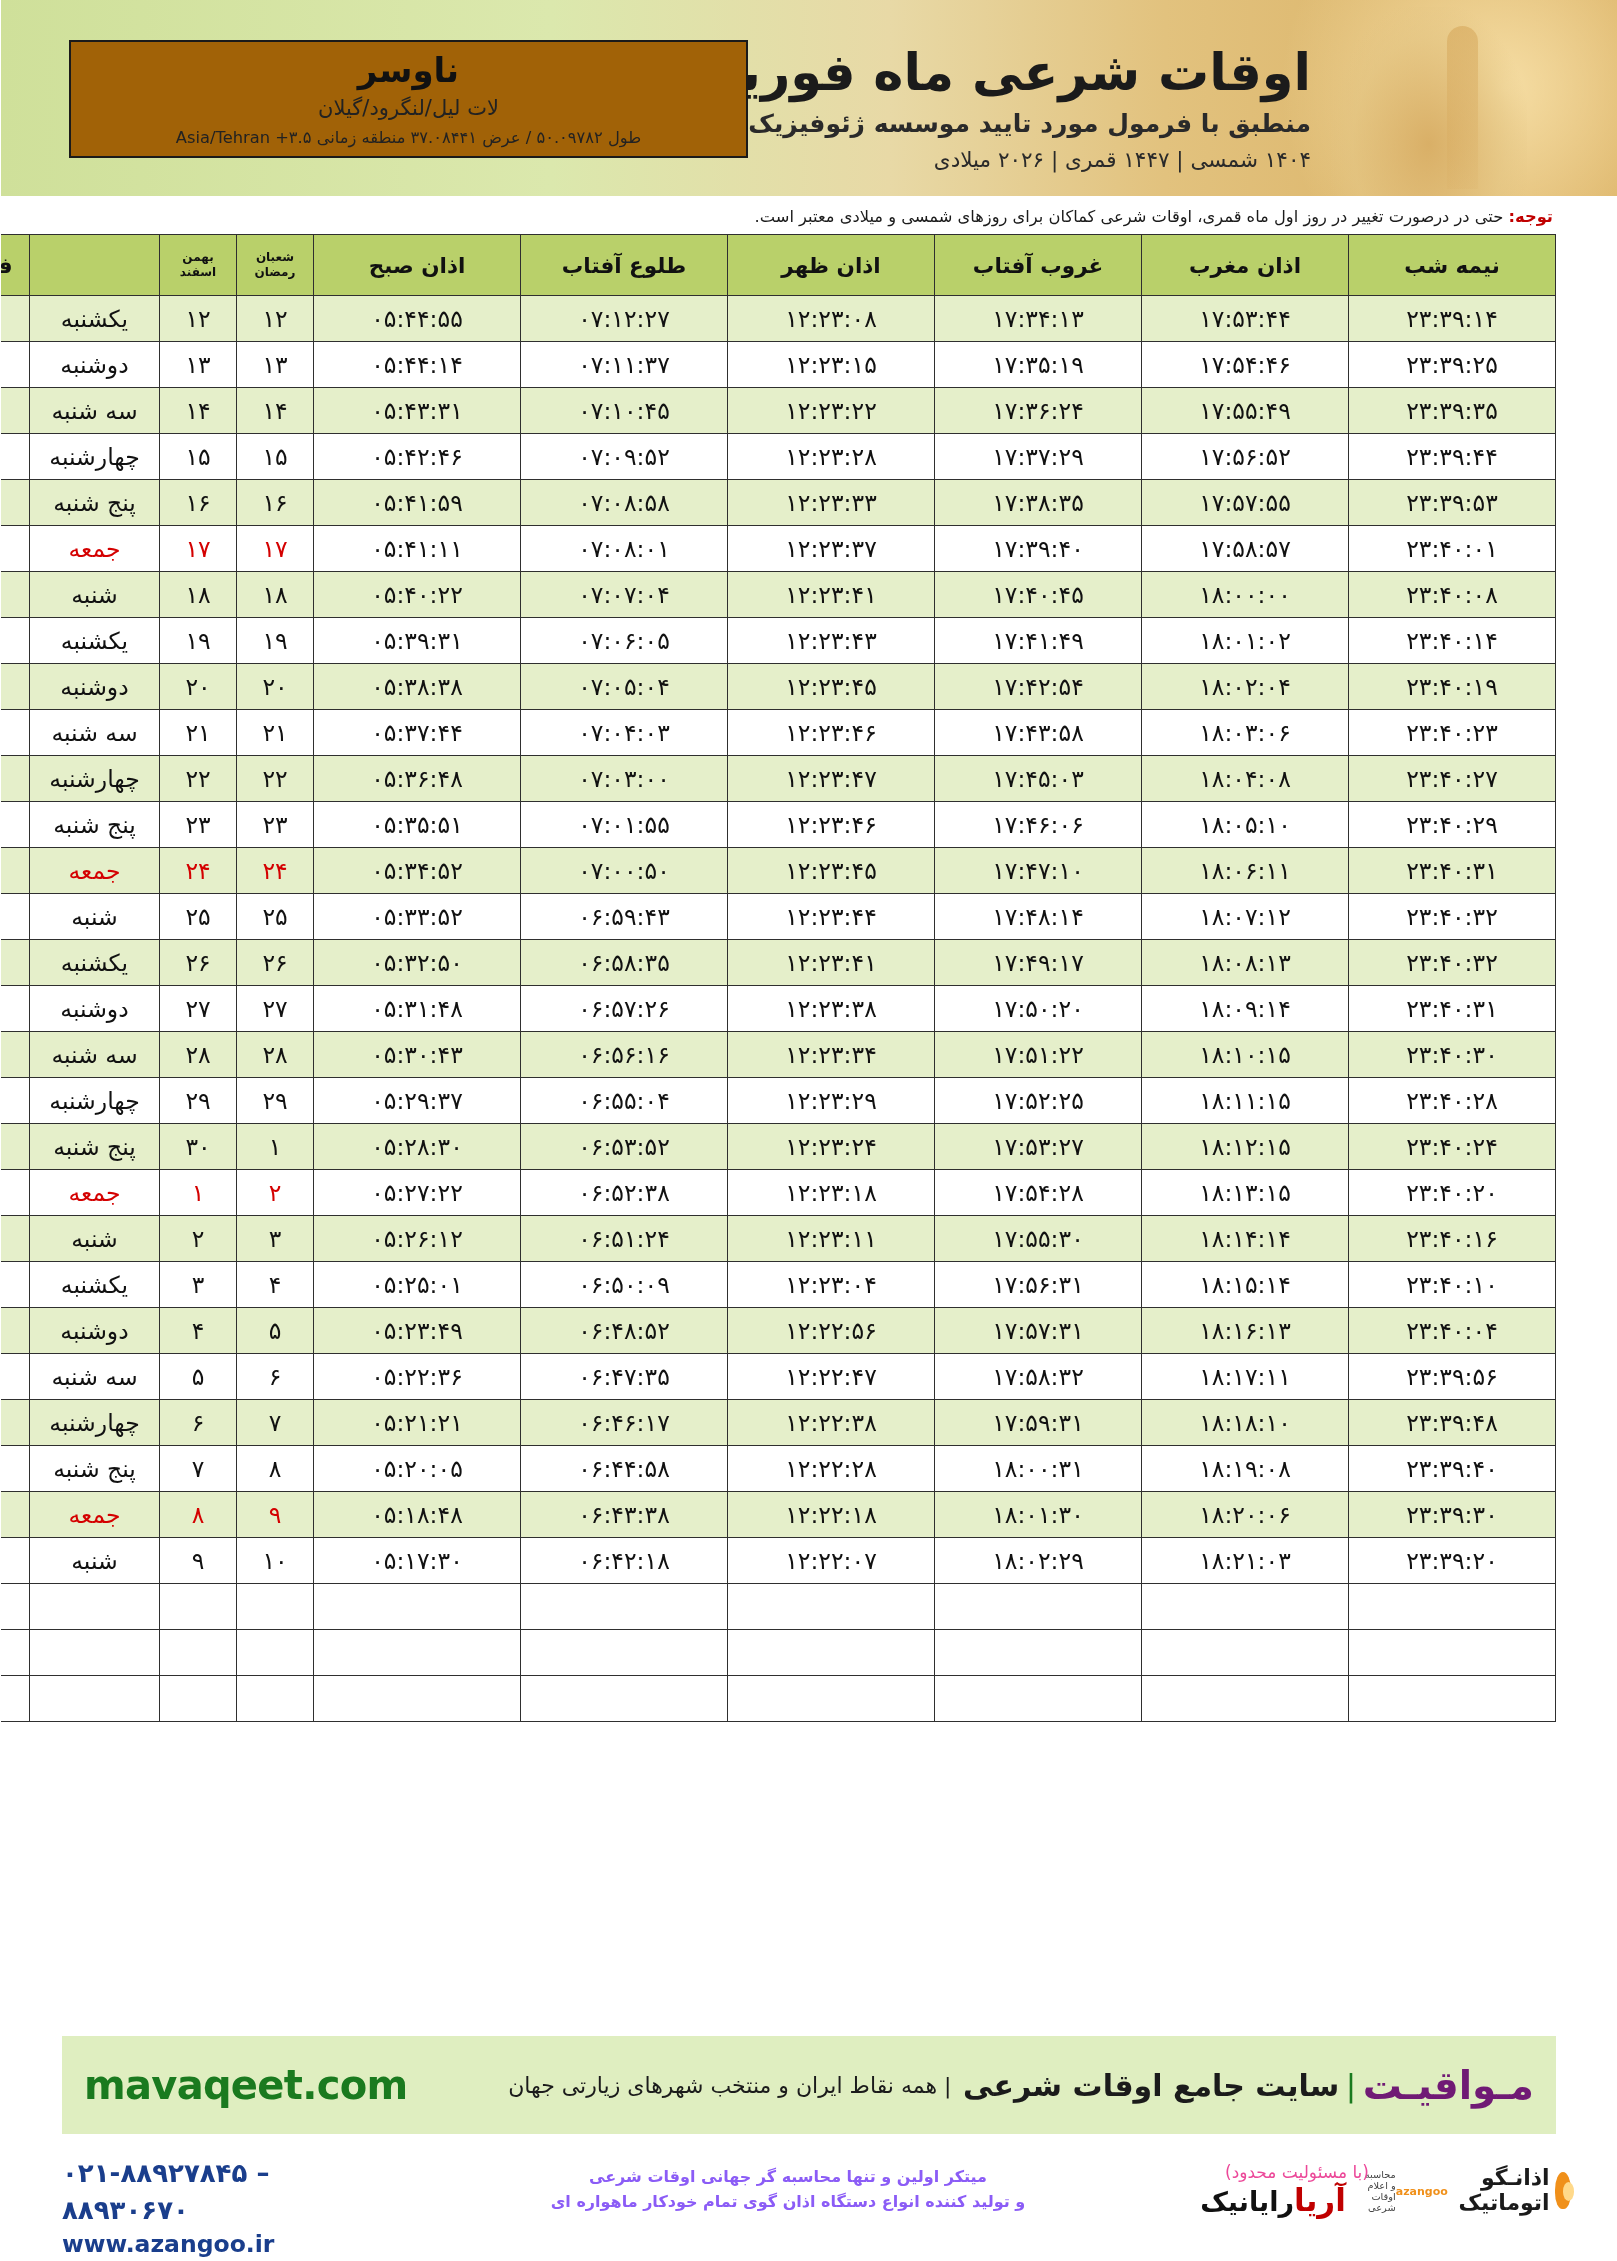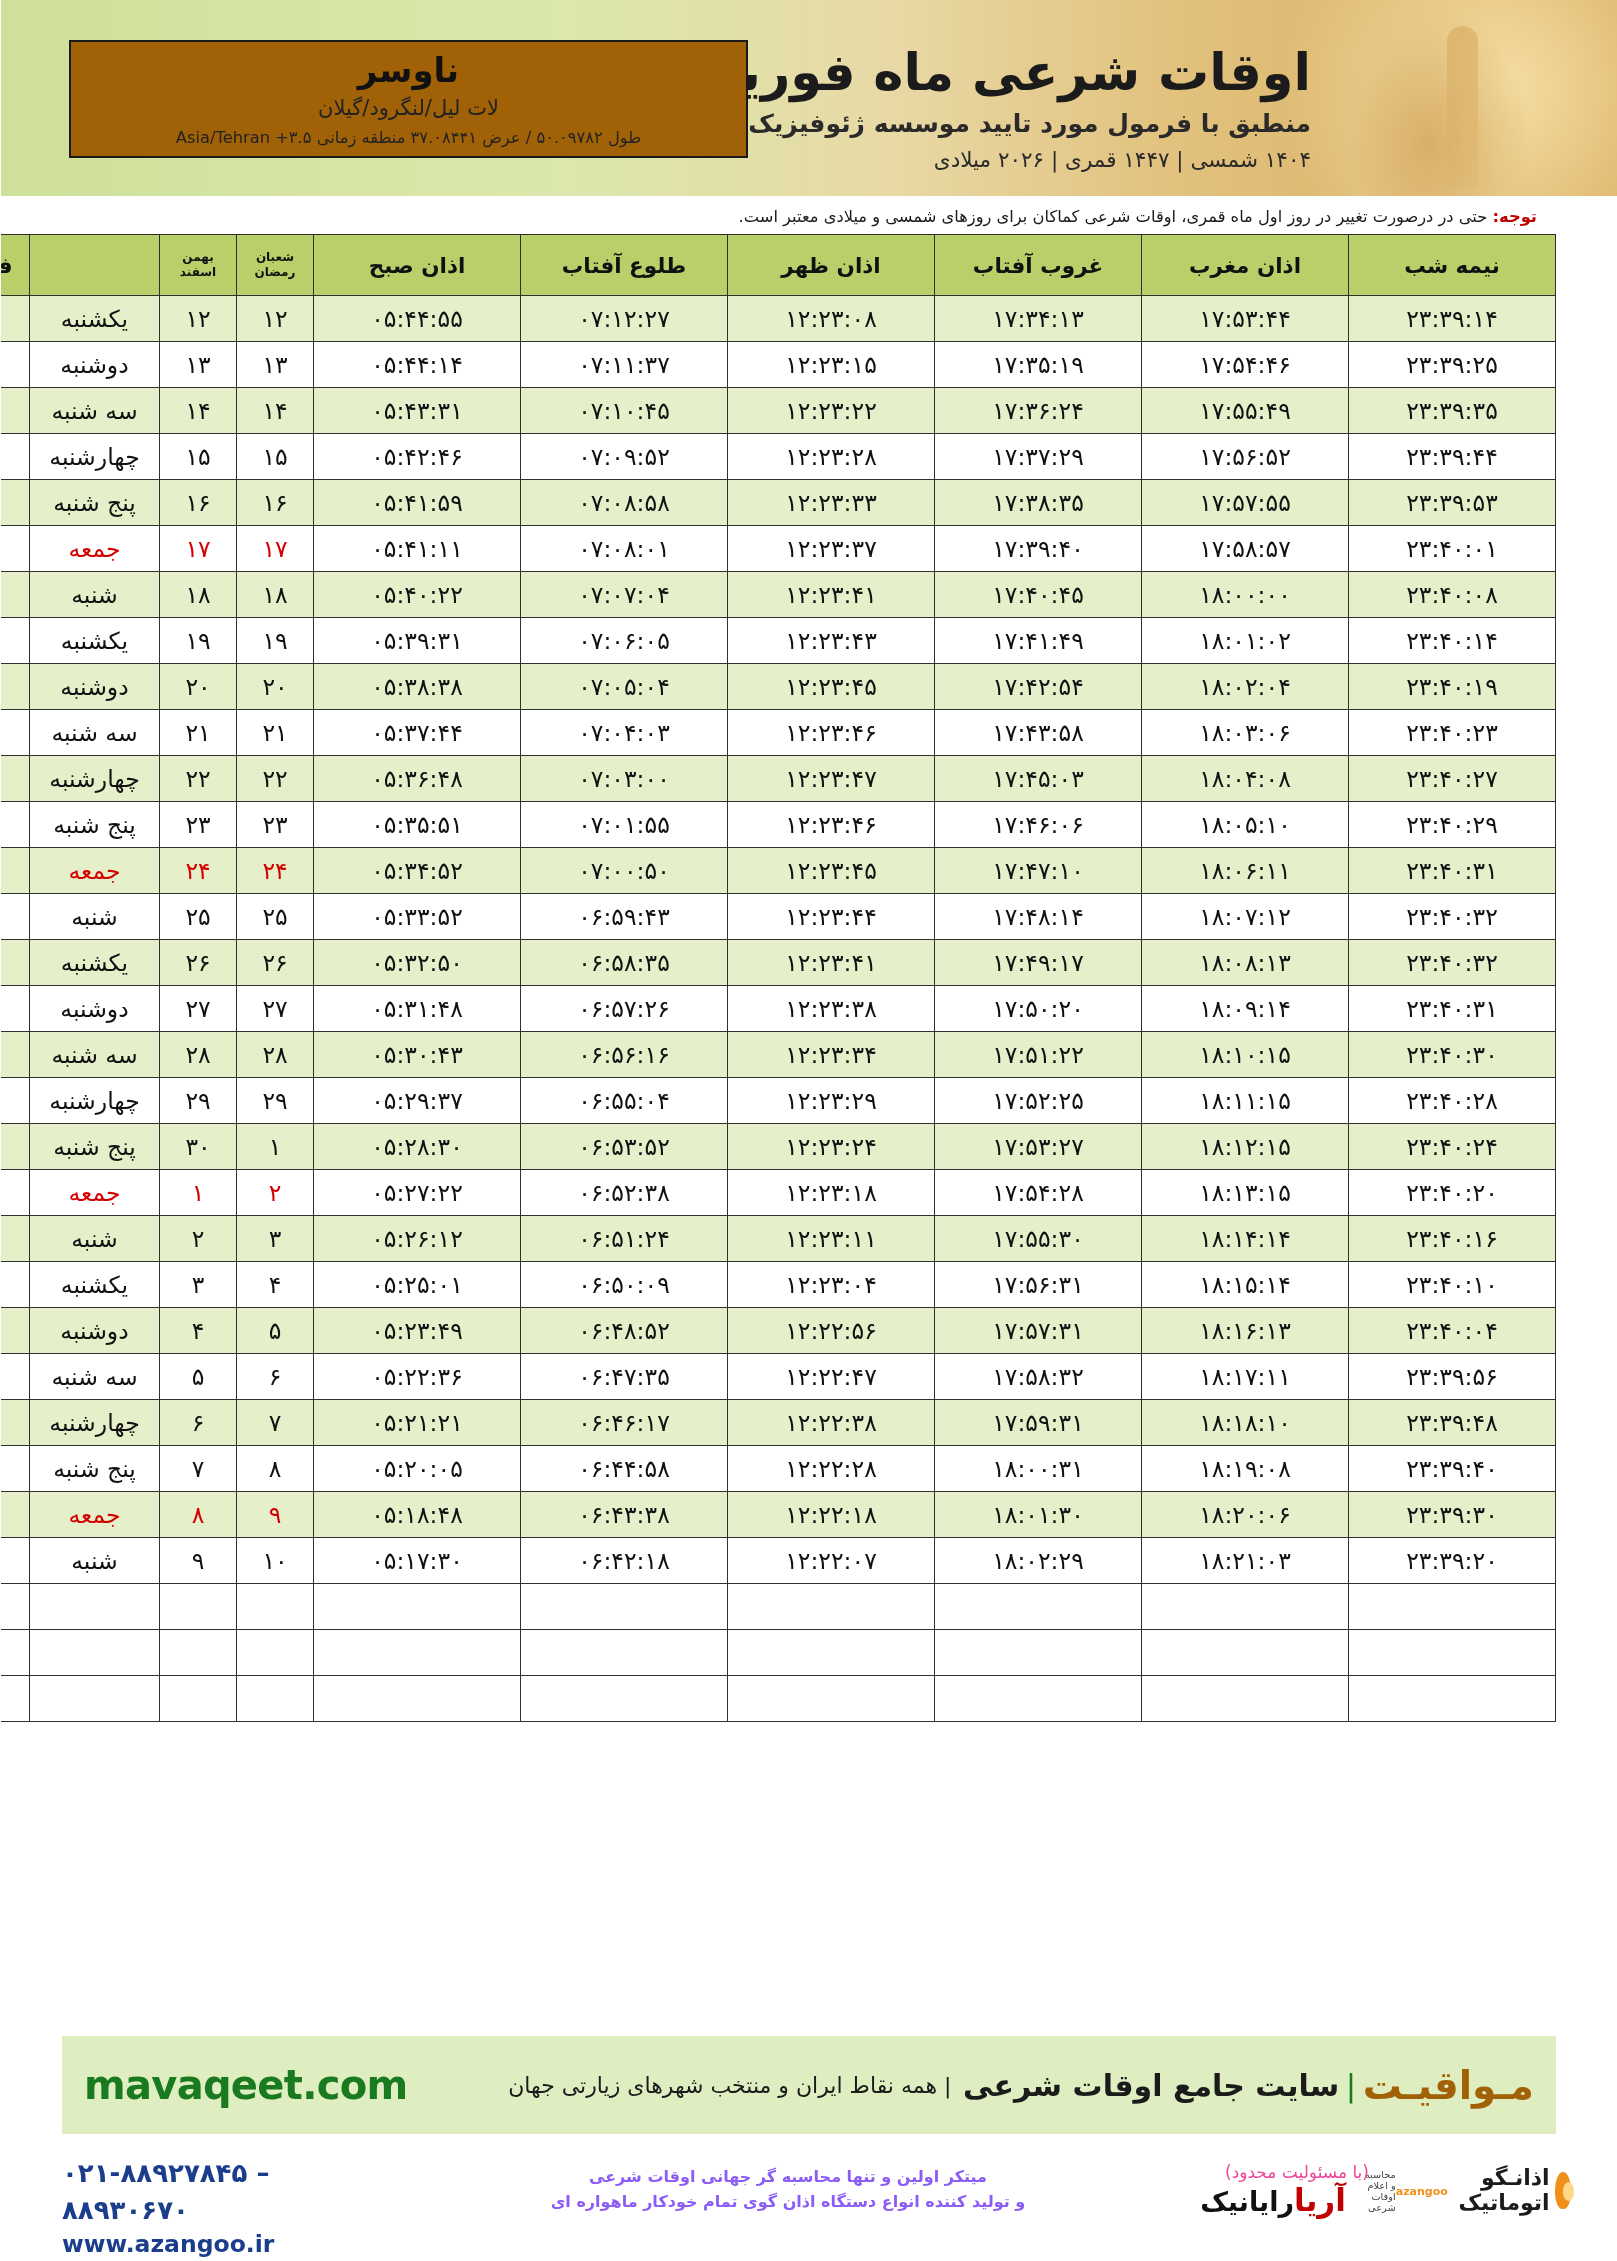--- a/index.html
+++ b/index.html
@@ -102,21 +102,21 @@
     font-size: 16.3px;
     color: #222;
     margin-top: 7.8px;
     direction: rtl;
   }
 
   
   .note-line {
     position: absolute;
     top: 207px;
-    right: 81px;
+    right: 65px;
     width: 1481px;
     text-align: right;
     font-size: 16.3px;
     color: #1b1b1b;
     direction: rtl;
   }
   .note-line .note-label {
     color: #c00000;
     font-weight: bold;
   }
@@ -196,21 +196,21 @@
     background: #dfeec0;
     display: flex;
     align-items: center;
     direction: rtl;
     box-sizing: border-box;
     padding: 0 22px;
   }
   .brand-fa {
     font-size: 39px;
     font-weight: bold;
-    color: #a16207;
+    color: #701a75;
     letter-spacing: -0.7px;
     white-space: nowrap;
   }
   .brand-sep {
     color: #1a7a1f;
     font-size: 31px;
     margin: 0 6.5px;
   }
   .brand-tag {
     font-size: 22px;

